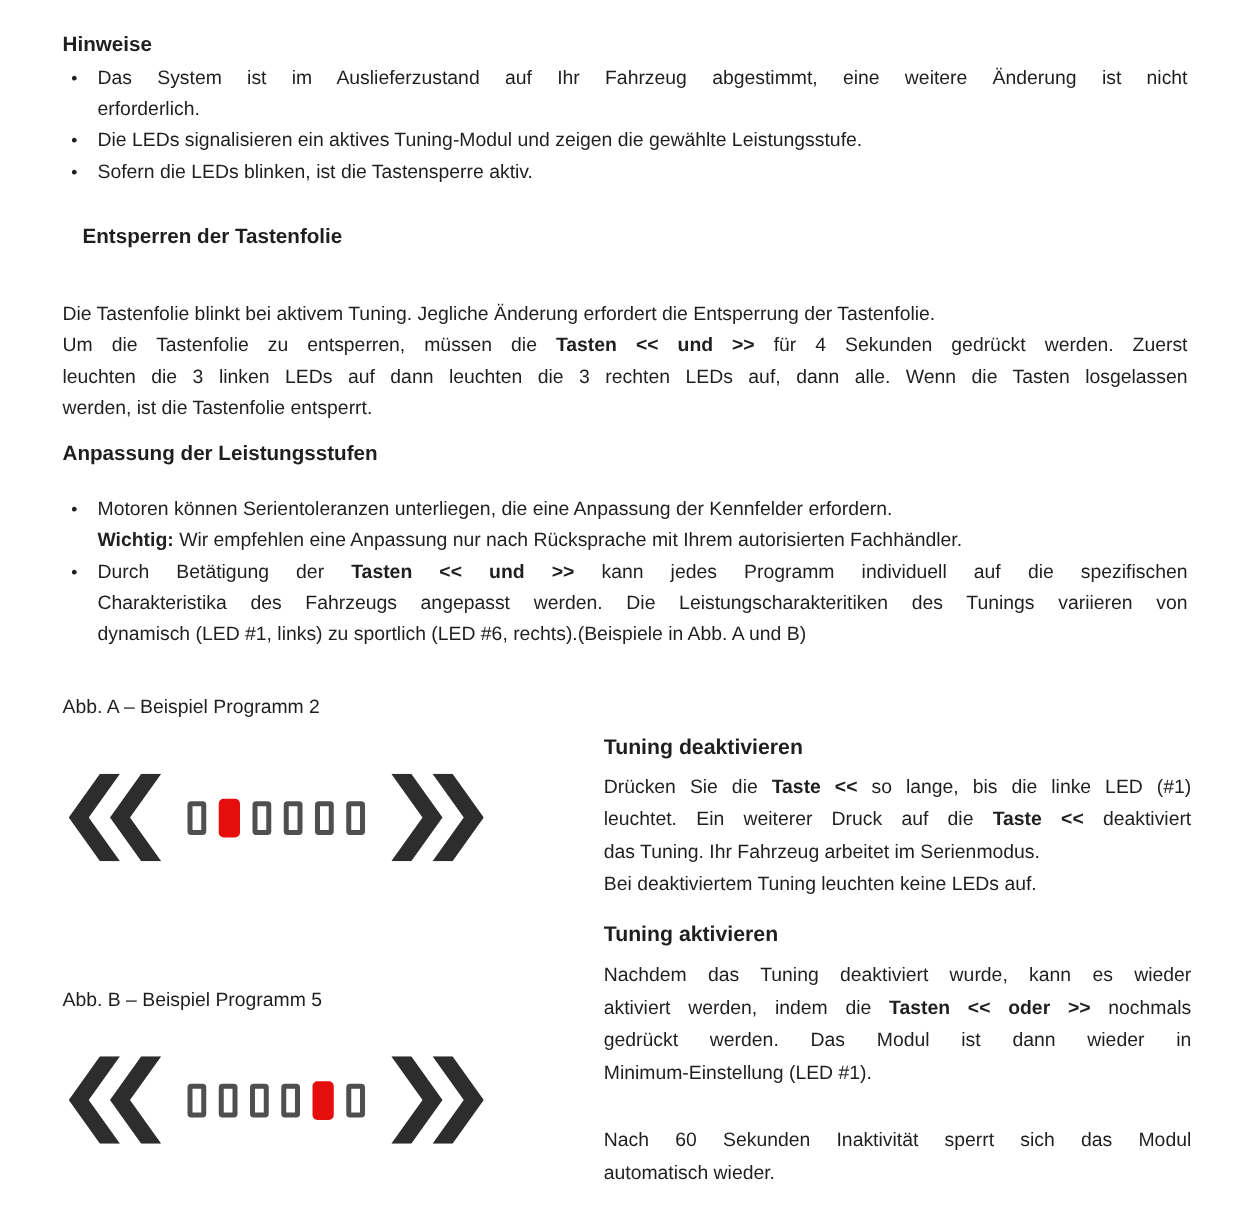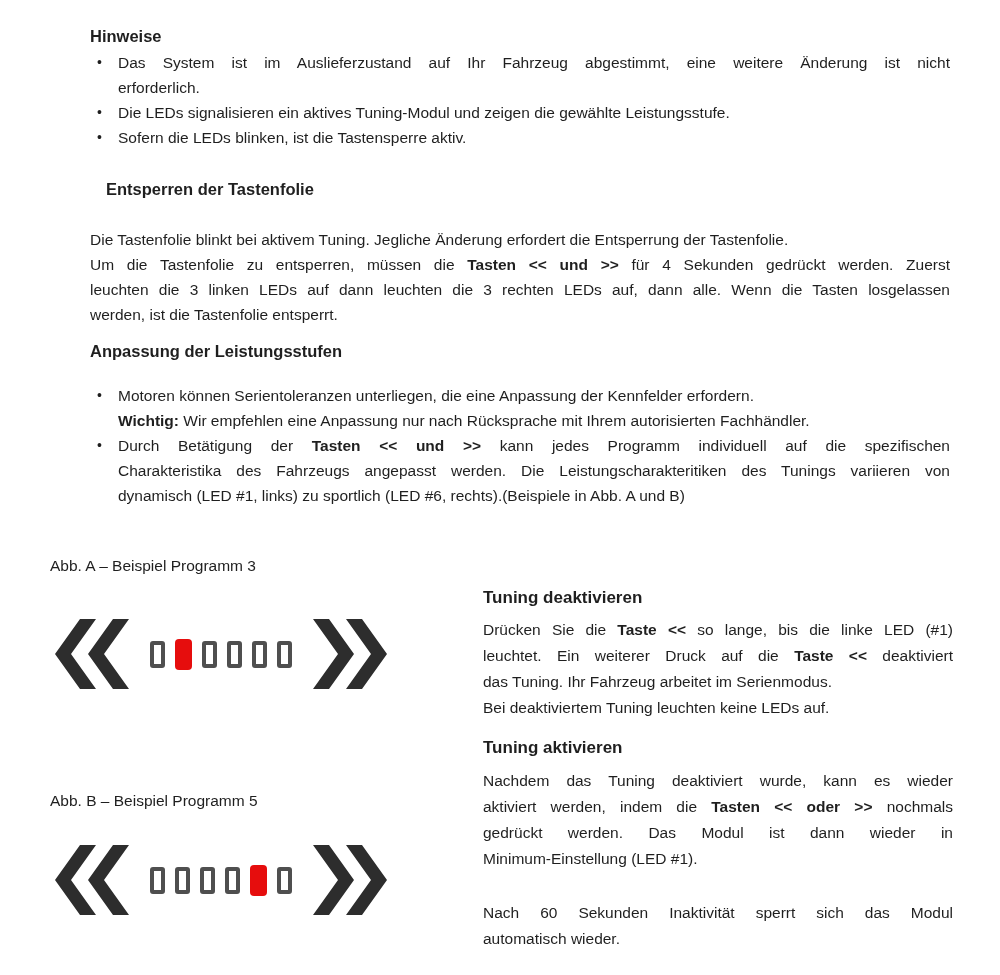--- a/index.html
+++ b/index.html
@@ -8,36 +8,36 @@
     --led-border:#4f4f4f;
     --led-active:#e60d0d;
   }
   *{box-sizing:border-box;}
   html,body{margin:0;padding:0;}
   body{
     width:1000px;height:975px;background:#ffffff;
     font-family:"Liberation Sans",sans-serif;
     color:var(--text);font-size:15.5px;
   }
-  .page{position:relative;width:1000px;height:975px;overflow:hidden;background:#fff;padding-left:40px;}
+  .page{position:relative;width:1000px;height:975px;overflow:hidden;background:#fff;}
   .flow{padding:26px 50px 0 50px;}
 
   .sec-heading{font-size:16.5px;font-weight:700;line-height:20px;margin:0;}
   .line{line-height:25px;min-height:25px;}
   .j{text-align:justify;text-align-last:justify;}
 
   .bullets{margin-top:4px;}
   .bullet{display:flex;}
   .bullet .marker{flex:0 0 28px;padding-left:7px;line-height:25px;font-size:14px;}
   .bullet .content{flex:1 1 auto;min-width:0;}
   .bullet + .bullet{margin-top:0;}
   .gap12{margin-top:12px;}
 
   .h-entsperren{margin-top:29px;margin-left:16px;}
-  .para-entsperren{margin-top:28px;}
+  .para-entsperren{margin-top:40px;}
   .h-anpassung{margin-top:14px;}
   .bullets-anpassung{margin-top:22px;}
 
   
   .caption{position:absolute;left:50px;line-height:20px;}
   .caption-a{top:556px;}
   .caption-b{top:791px;}
 
   .figure{position:absolute;left:55px;display:flex;align-items:center;gap:21px;}
   .figure-a{top:619px;}
@@ -108,21 +108,21 @@
         <span class="marker">•</span>
         <div class="content">
           <div class="line j"><span>Durch Betätigung der </span><b>Tasten &lt;&lt; und &gt;&gt;</b><span> kann jedes Programm individuell auf die spezifischen</span></div>
           <div class="line j"><span>Charakteristika des Fahrzeugs angepasst werden. Die Leistungscharakteritiken des Tunings variieren von</span></div>
           <div class="line"><span>dynamisch (LED #1, links) zu sportlich (LED #6, rechts).(Beispiele in Abb. A und B)</span></div>
         </div>
       </div>
     </div>
   </div>
 
-  <div class="caption caption-a">Abb. A – Beispiel Programm 3</div>
+  <div class="caption caption-a">Abb. A – Beispiel Programm 2</div>
   <div class="figure figure-a">
     <svg class="chev" width="74" height="70" viewBox="0 0 74 70">
       <polygon points="25,0 41,0 16,35 41,70 25,70 0,35" fill="var(--chevron)"></polygon>
       <polygon points="58,0 74,0 49,35 74,70 58,70 33,35" fill="var(--chevron)"></polygon>
     </svg>
     <div class="leds">
         <div class="led"></div>
         <div class="led on"></div>
         <div class="led"></div>
         <div class="led"></div>

